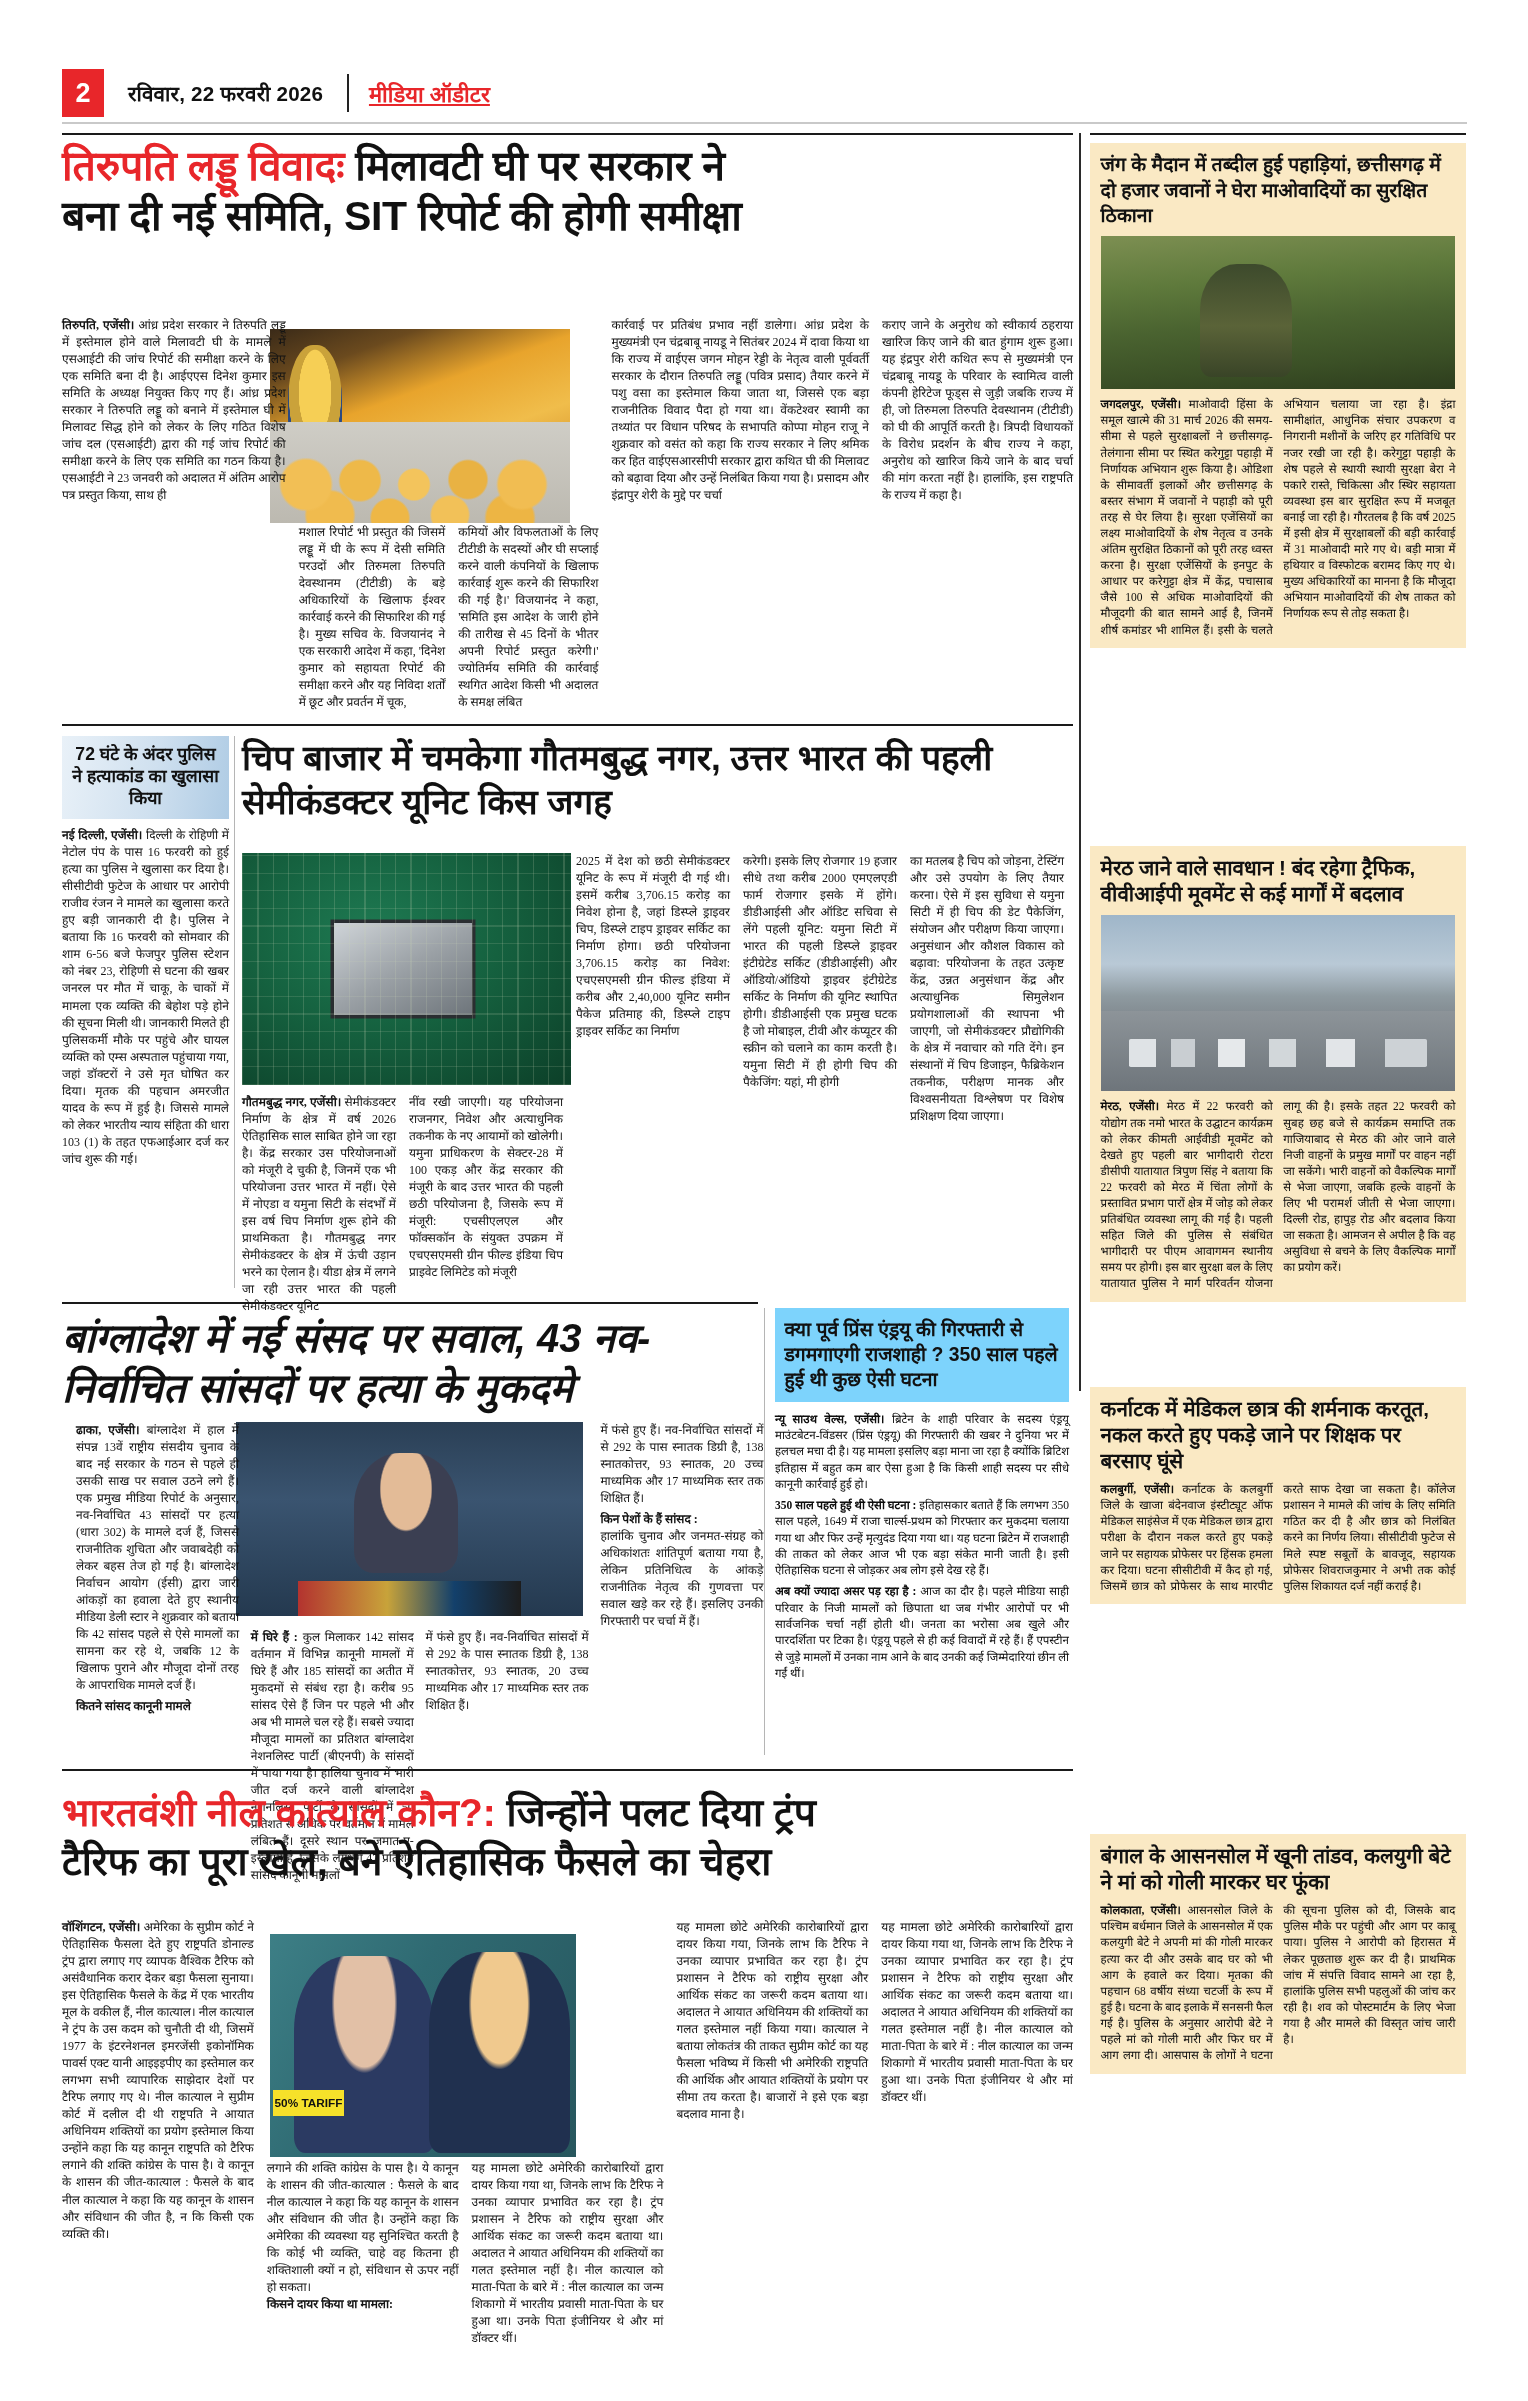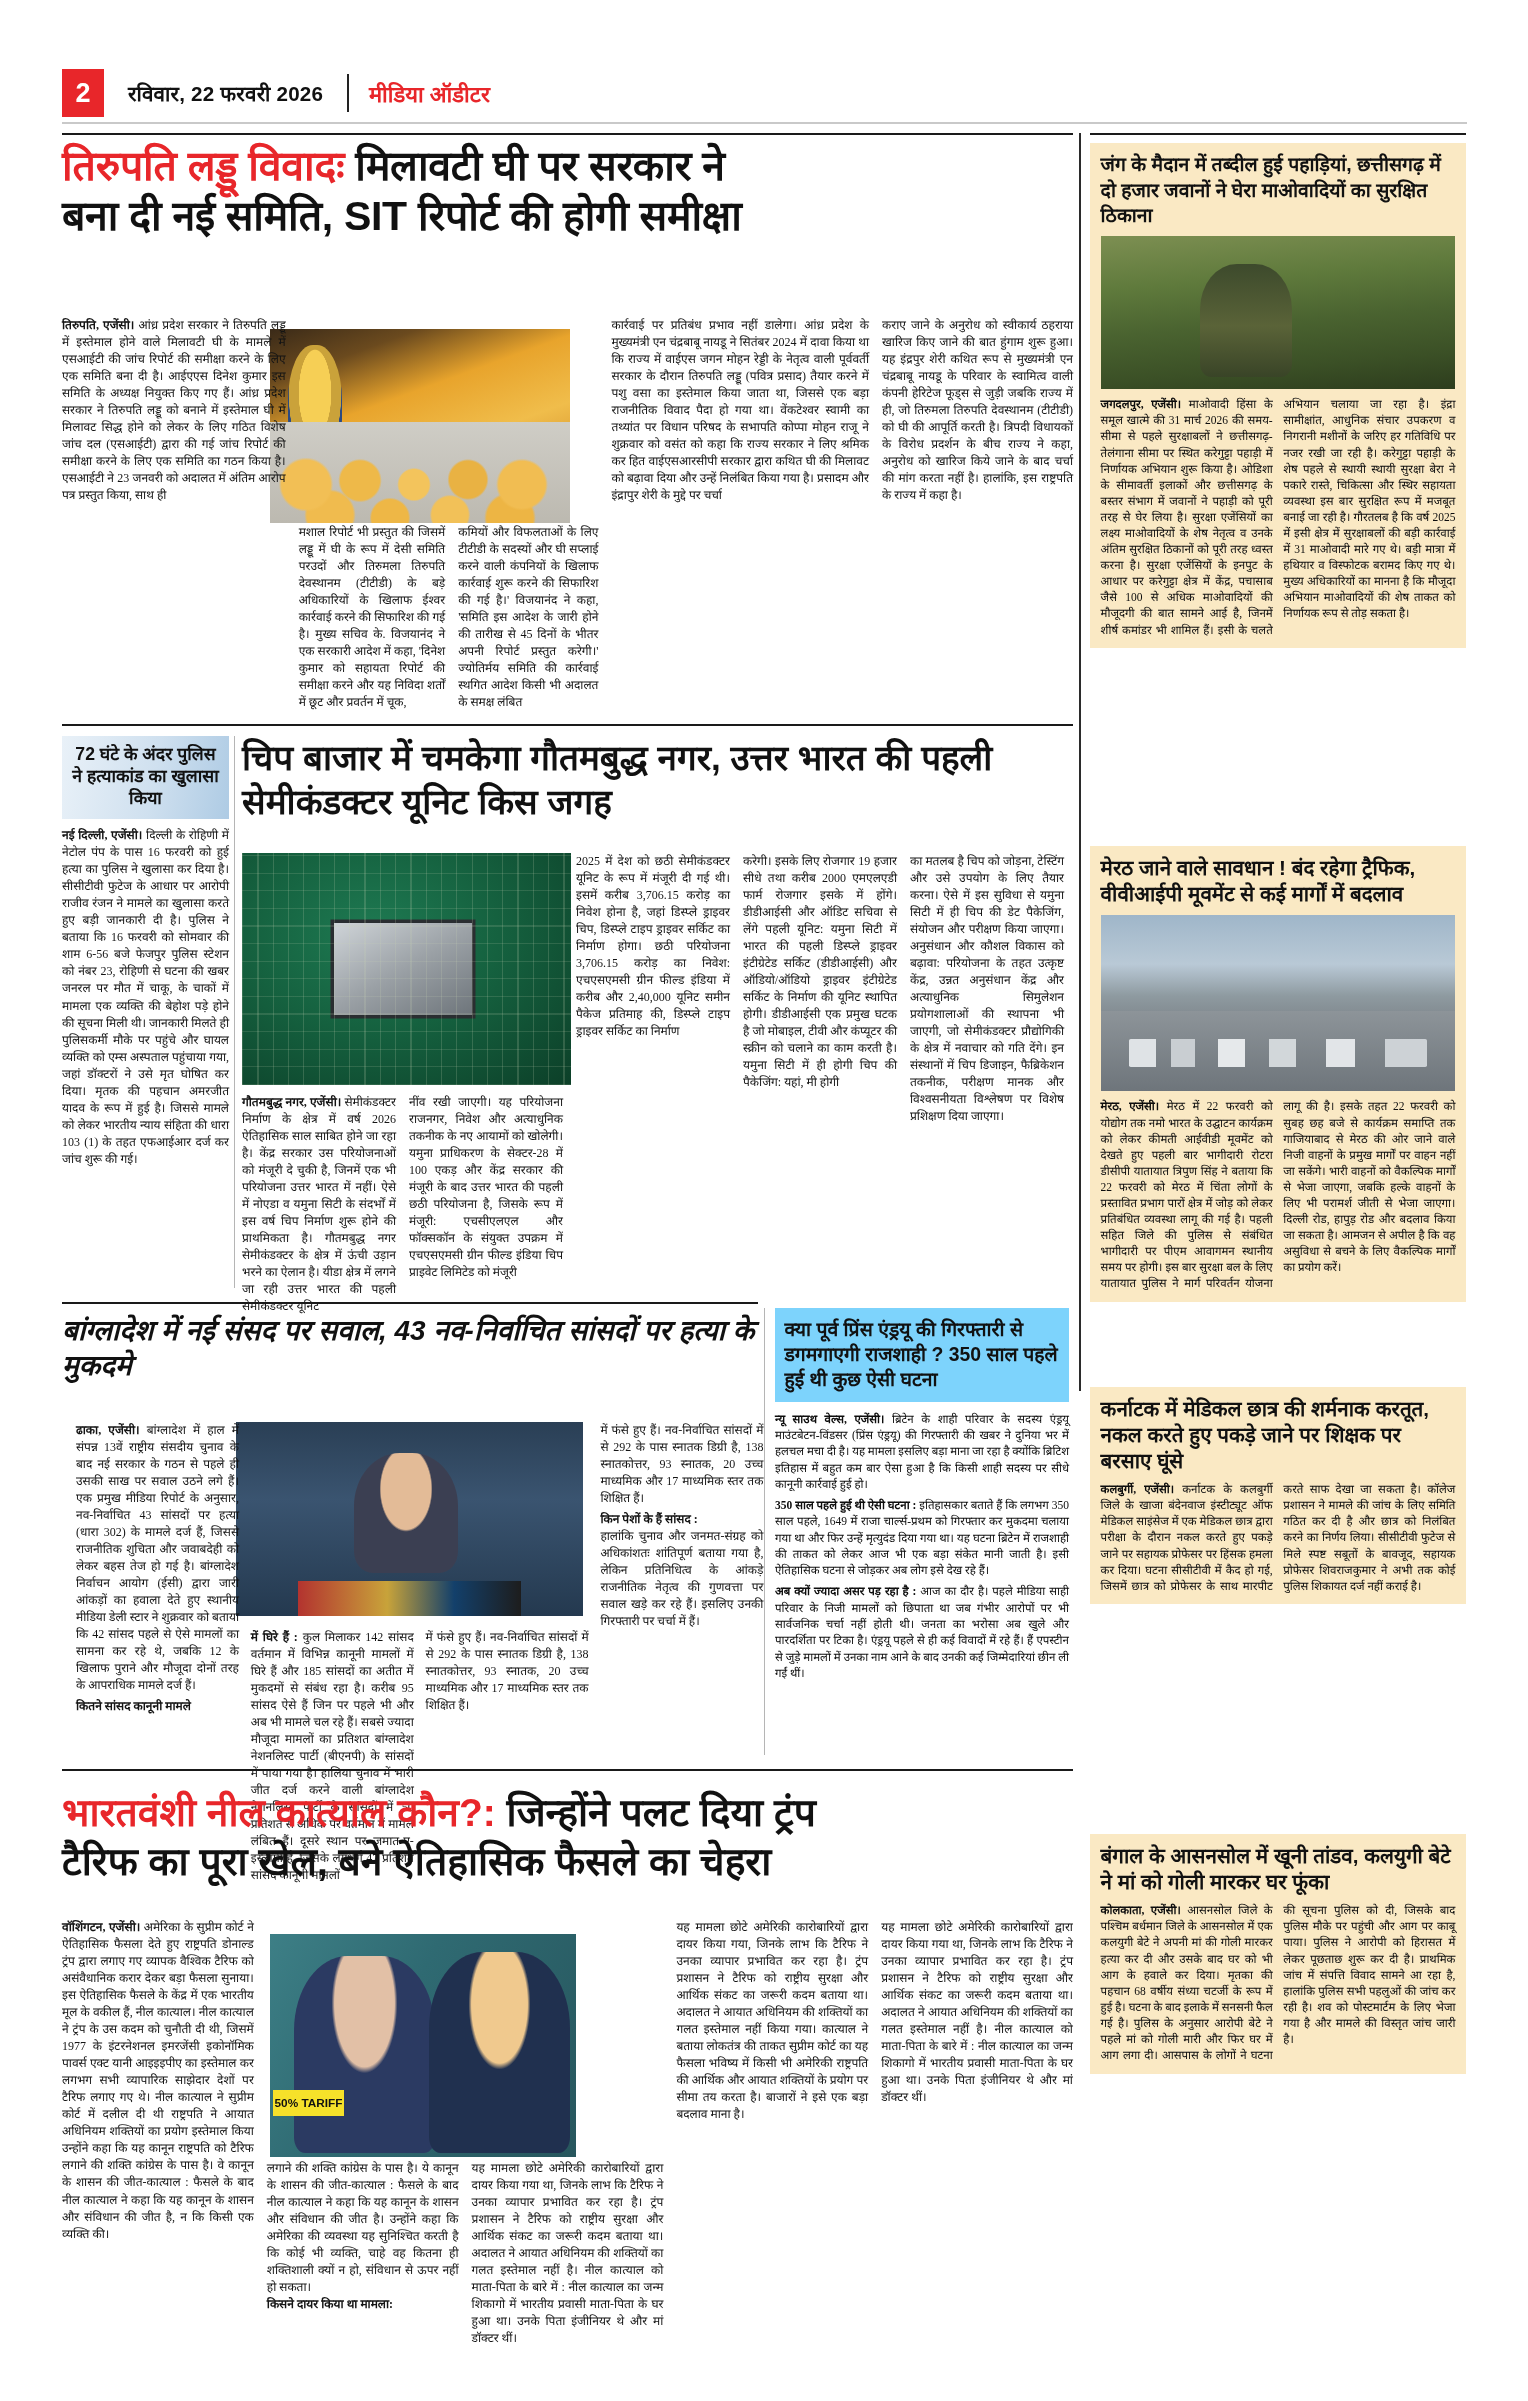--- a/index.html
+++ b/index.html
@@ -26,21 +26,21 @@
   }
   .mast-date {
     padding:0 24px; display:flex; align-items:center;
     font-family:"Liberation Sans", sans-serif; font-weight:bold;
     font-size:20.6px; color:#111; letter-spacing:0.2px;
   }
   .mast-sep { width:1.8px; background:#222; margin:4.7px 0; }
   .mast-brand {
     padding:0 20px; display:flex; align-items:center;
     font-family:"Liberation Sans", sans-serif; font-weight:bold;
-    font-size:22px; color:#e8262a;
+    font-size:22px; color:#e8262a;text-decoration:underline;
   }
   .mast-red {
     flex:1; background:#e8262a; display:flex; align-items:center;
     justify-content:space-between; padding:0 27px 0 23.5px; color:#fff;
   }
   .mast-section {
     font-family:"Liberation Sans", sans-serif; font-weight:bold; font-size:22px;
   }
   .mast-url {
     font-family:"Liberation Serif", serif; font-weight:bold; font-size:21px;
@@ -157,21 +157,21 @@
 
   .sidecol-left { position:absolute; left:62px; top:736px; width:167px; }
   .blue-badge {
     background:linear-gradient(100deg,#e9f1f8 0%,#cfe0ef 55%,#aecbe4 100%);
     padding:8.2px 8.2px 9.4px; text-align:center;
   }
   .hl-badge { font-size:17.6px; line-height:1.24; }
 
   
   .sec3 { position:absolute; left:62px; top:1314px; width:696px; }
-  .hl-bd { font-size:28px; line-height:1.24; font-style:italic; }
+  .hl-bd { font-size:40px; line-height:1.24; font-style:italic; }
   .sec3-body { position:absolute; left:76px; top:1422px; width:696px; display:flex; gap:11.8px; }
   .sec3-body .c { width:163px; }
   .photo-bd {
     position:absolute; left:236px; top:1422px; width:347px; height:194px;
     background:linear-gradient(180deg,#2a3f55 0%,#3a5470 40%,#24394f 100%);
     overflow:hidden;
   }
   .photo-bd::before{
     content:""; position:absolute; left:34%; top:16%; width:30%; height:62%;
     background:radial-gradient(ellipse at 50% 30%, #e3bb97 0 34%, #3b3f52 36% 100%);

